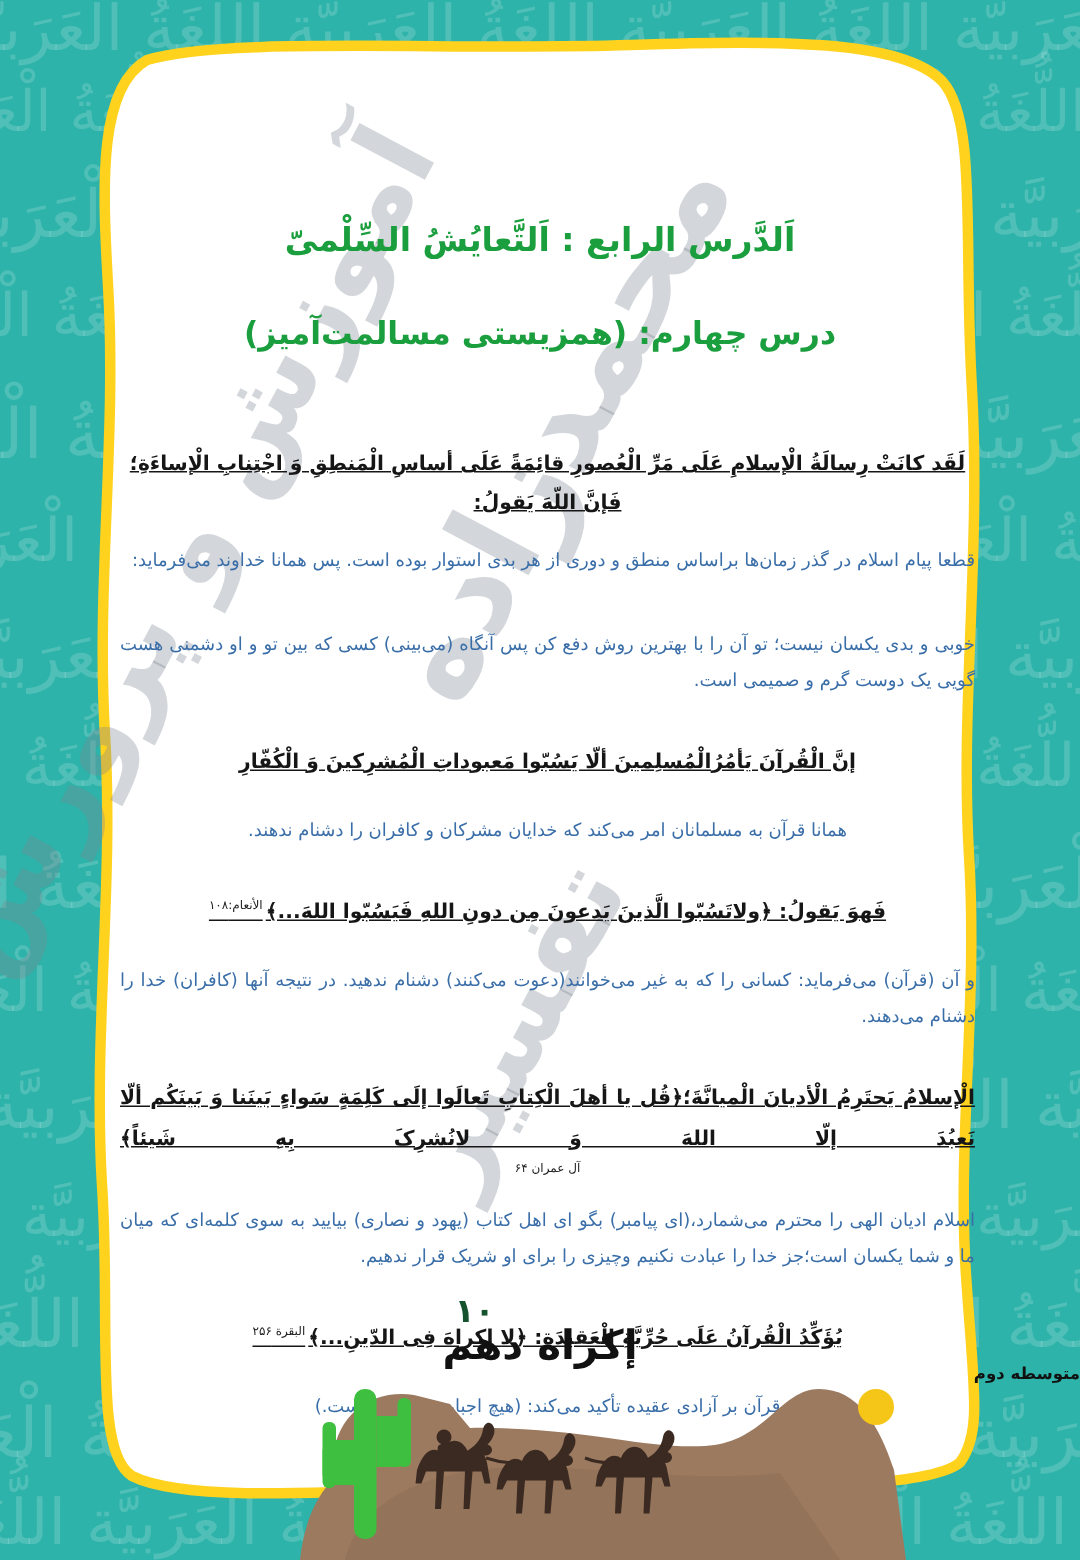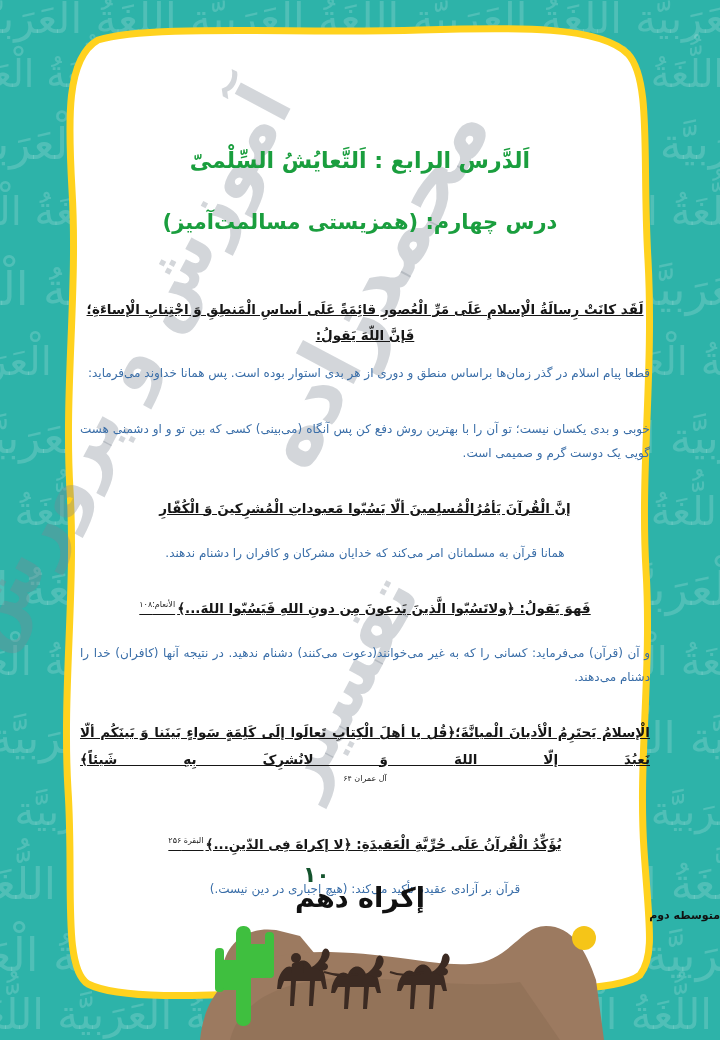--- a/index.html
+++ b/index.html
@@ -211,20 +211,21 @@
       <div class="sp-md"></div>
       <p class="fa-line">و آن (قرآن) می‌فرماید: کسانی را که به غیر می‌خوانند(دعوت  می‌کنند) دشنام ندهید. در نتیجه آنها (کافران) خدا را دشنام می‌دهند.</p>
     </div>
 
     <div class="sp-lg"></div>
 
     <div class="block">
       <p class="ar-line justify">الْإسلامُ یَحتَرِمُ الْأدیانَ الْمیانَّةَ؛﴿قُل یا أهلَ الْکِتابِ تَعالَوا إلَى کَلِمَةٍ سَواءٍ بَینَنا وَ بَینَکُم ألّا نَعبُدَ إلّا اللهَ وَ لانُشرِکَ بِهِ شَیئاً﴾</p>
       <span class="cite-line">آل عمران ۶۴</span>
       <div class="sp-md"></div>
+      <p class="fa-line">اسلام ادیان الهی را محترم می‌شمارد،(ای پیامبر) بگو ای اهل کتاب (یهود و نصارى) بیایید به سوی کلمه‌ای که میان ما و شما یکسان است؛جز خدا را عبادت نکنیم وچیزی را برای او شریک قرار ندهیم.</p>
     </div>
 
     <div class="sp-lg"></div>
 
     <div class="block">
       <p class="ar-line"><span>یُؤَکِّدُ الْقُرآنُ عَلَى حُرِّیَّةِ الْعَقیدَةِ: ﴿لا إکراهَ فِى الدّینِ...﴾</span><span class="cite">البقرة ۲۵۶</span></p>
       <div class="sp-md"></div>
       <p class="fa-line center">قرآن بر آزادی عقیده تأکید می‌کند: (هیچ اجباری در دین نیست.)</p>
     </div>
 

